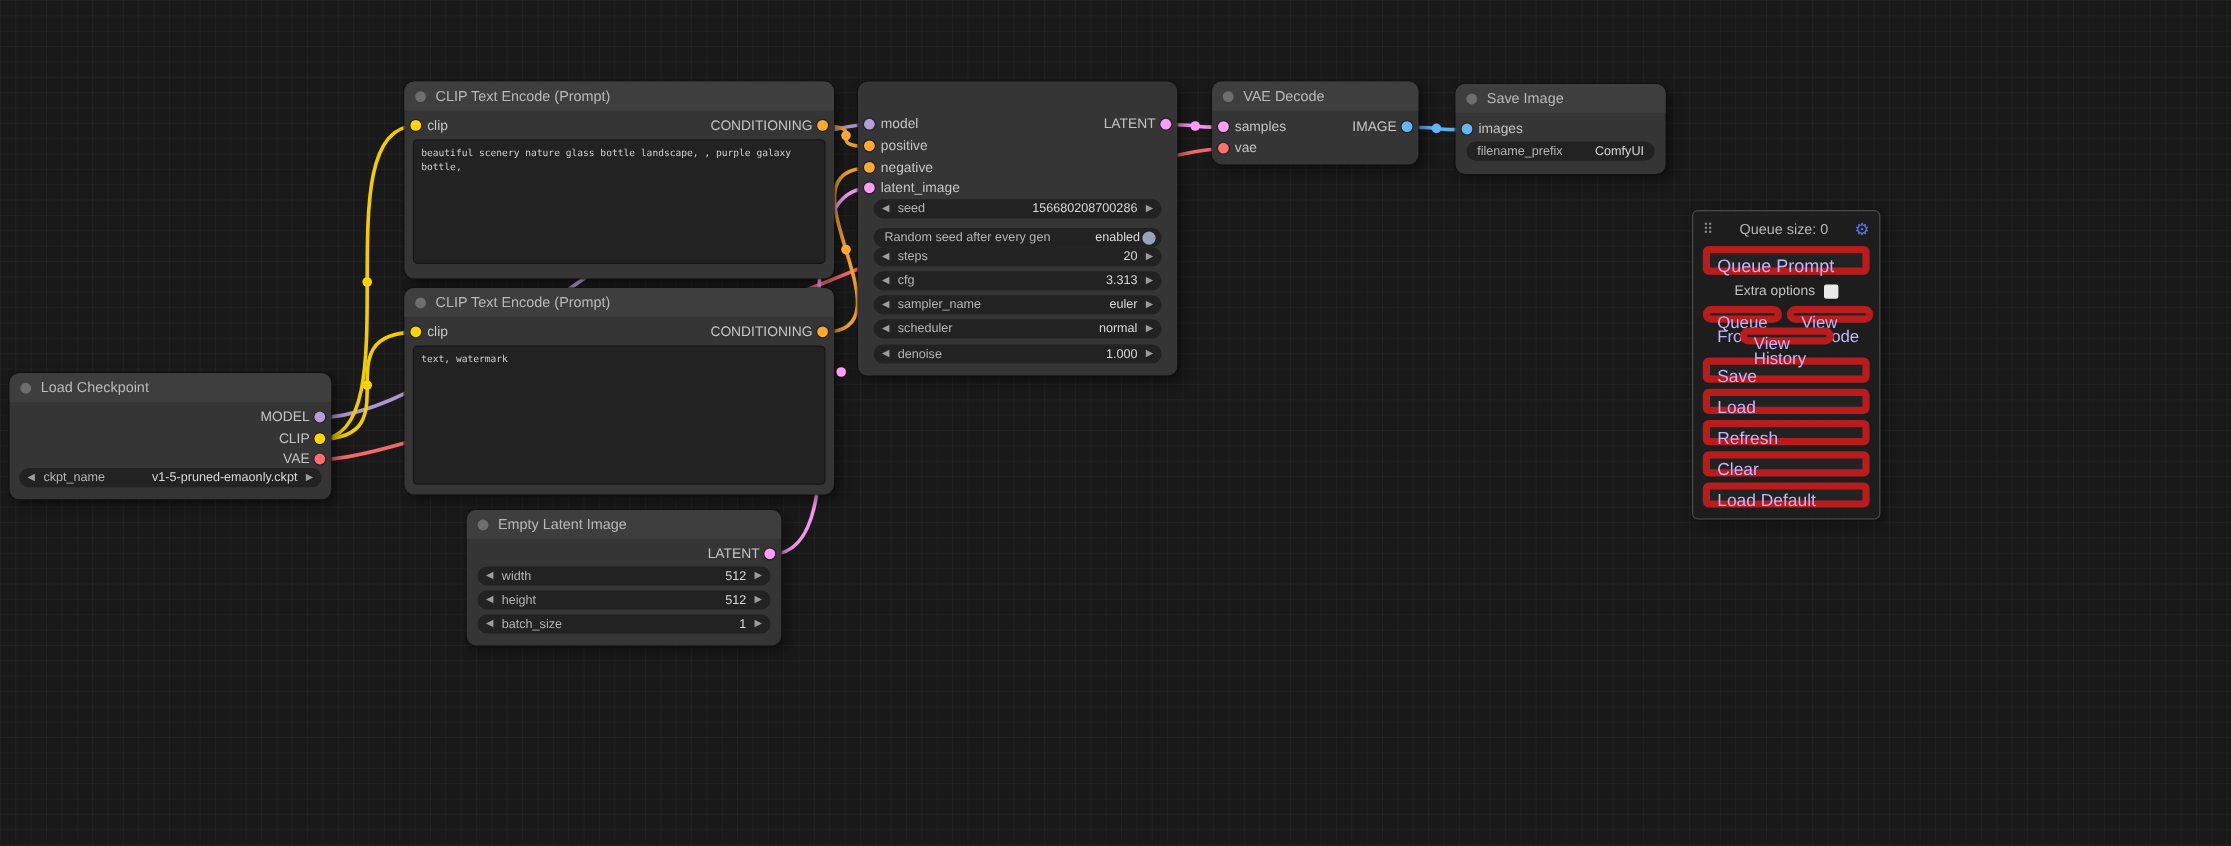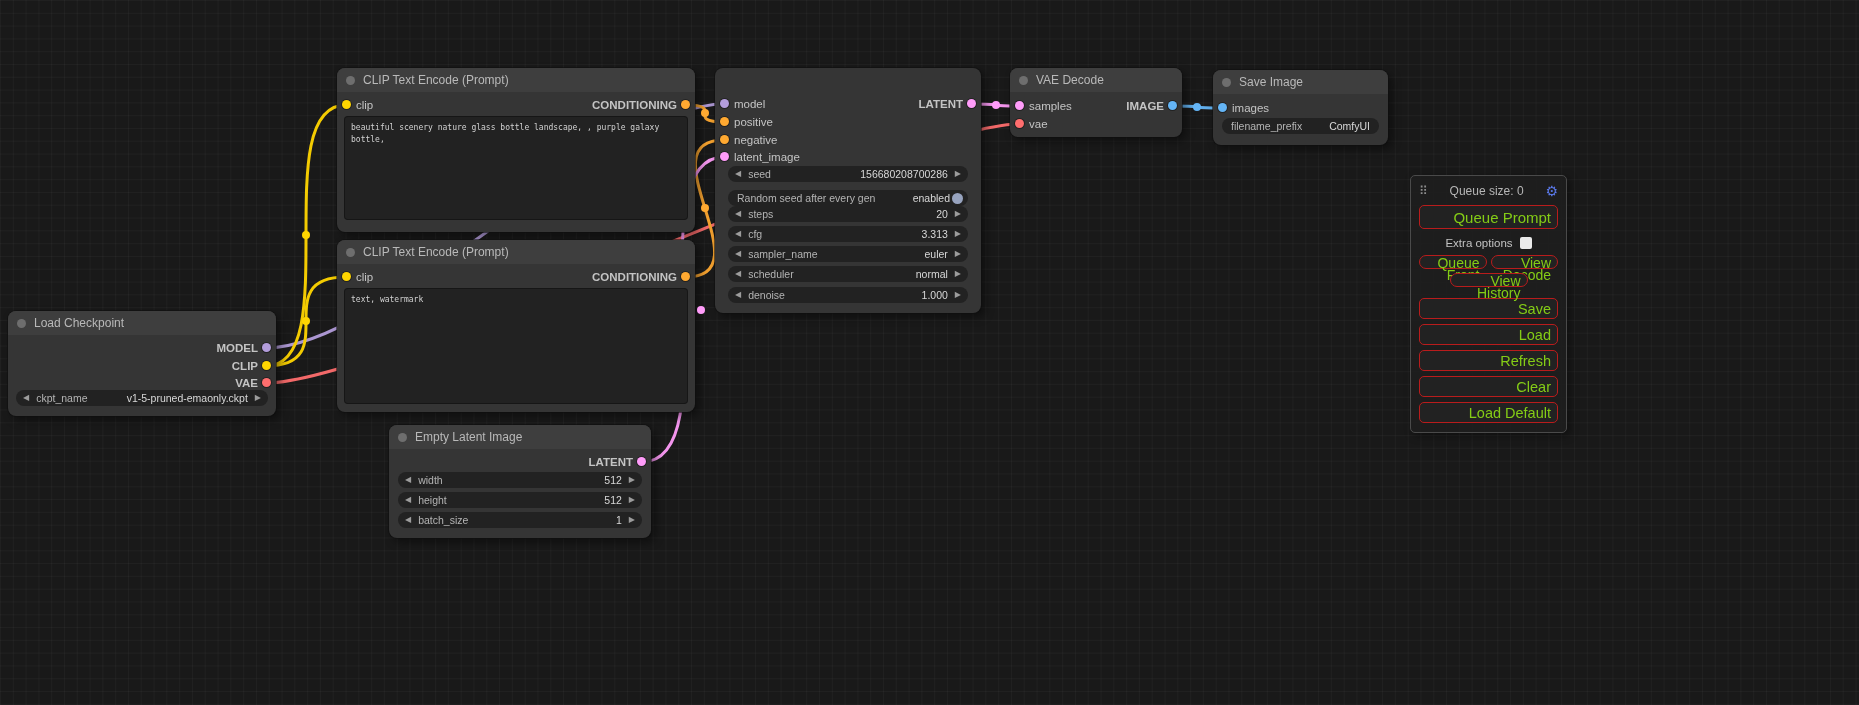--- a/index.html
+++ b/index.html
@@ -19,21 +19,21 @@
     box-shadow:0 0 0 1px rgba(15,15,15,.55), 4px 4px 10px rgba(0,0,0,.45);
   }
   .ntitle {
     position:absolute; left:0; right:0; top:0; height:24px; background:#3e3e3e;
     border-radius:8px 8px 0 0; display:flex; align-items:center; gap:8px;
     padding-left:9px; box-sizing:border-box;
   }
   .ndot { width:9px; height:9px; border-radius:50%; background:#6e6e6e; flex:0 0 auto; }
   .tlabel { color:#b9b9b9; font-size:12px; }
   .slotlabel { position:absolute; font-size:11.5px; color:#c4c4c4; line-height:16px; height:16px; white-space:nowrap; }
-  .out { text-align:right;font-weight:bold; }
+  .out { text-align:right; }
   .port { position:absolute; width:9px; height:9px; border-radius:50%; box-shadow:0 0 0 1px rgba(0,0,0,.35); z-index:2; }
   .widget {
     position:absolute; height:16px; background:#222222; border-radius:8px;
     display:flex; align-items:center; box-sizing:border-box; padding:0 7px;
     font-size:10.5px; color:#c8c8c8;
   }
   .widget .arr { color:#9c9c9c; font-size:8px; line-height:16px; flex:0 0 auto; }
   .widget .lab { margin-left:7px; color:#b4b4b4; white-space:nowrap; }
   .widget .val { margin-left:auto; margin-right:7px; color:#d8d8d8; white-space:nowrap; }
   .widget.noarr .lab { margin-left:2px; }
@@ -48,22 +48,22 @@
   #menu {
     position:absolute; left:1410px; top:175px; width:157px; z-index:3;
     background:rgba(30,30,30,.97); border:1px solid #4a4a4a; border-radius:5px;
     box-sizing:border-box; padding:7px 8px 9px; box-shadow:3px 3px 9px rgba(0,0,0,.4);
   }
   .menu-head { display:flex; align-items:center; height:16px; }
   .drag { color:#8d8d8d; font-size:12px; cursor:move; }
   .qsize { flex:1; text-align:center; color:#b6b6b6; font-size:12px; }
   .gear { font-size:14px; line-height:14px; cursor:pointer; }
   .btn {
-    display:block; width:100%; background:#222222; border:1px solid #b91c1c;
-    border-radius:5px; color:#84cc16; text-align:right; box-sizing:border-box;
+    display:block; width:100%; background:#222222; border:6px solid #b91c1c;
+    border-radius:5px; color:#c4b5fd; text-align:left; box-sizing:border-box;
     font-family:"Liberation Sans", sans-serif; cursor:pointer;
   }
   .btn.big { height:24px; line-height:22px; font-size:15px; margin-top:6px; }
   .btn.med { height:21px; line-height:19px; font-size:14.5px; margin-top:5px; }
   .btn.small { height:14px; line-height:12px; font-size:14px; border-radius:7px; }
   .extra { display:flex; align-items:center; justify-content:center; gap:7px; margin-top:8px; color:#c2c2c2; font-size:11.5px; }
   .cb { width:12px; height:12px; background:#eaeaea; border-radius:2px; flex:0 0 auto; }
   .row2 { display:flex; gap:4px; margin-top:6px; }
   .row2 .btn { flex:1; }
   .center-row { display:flex; justify-content:center; margin-top:4px; }

